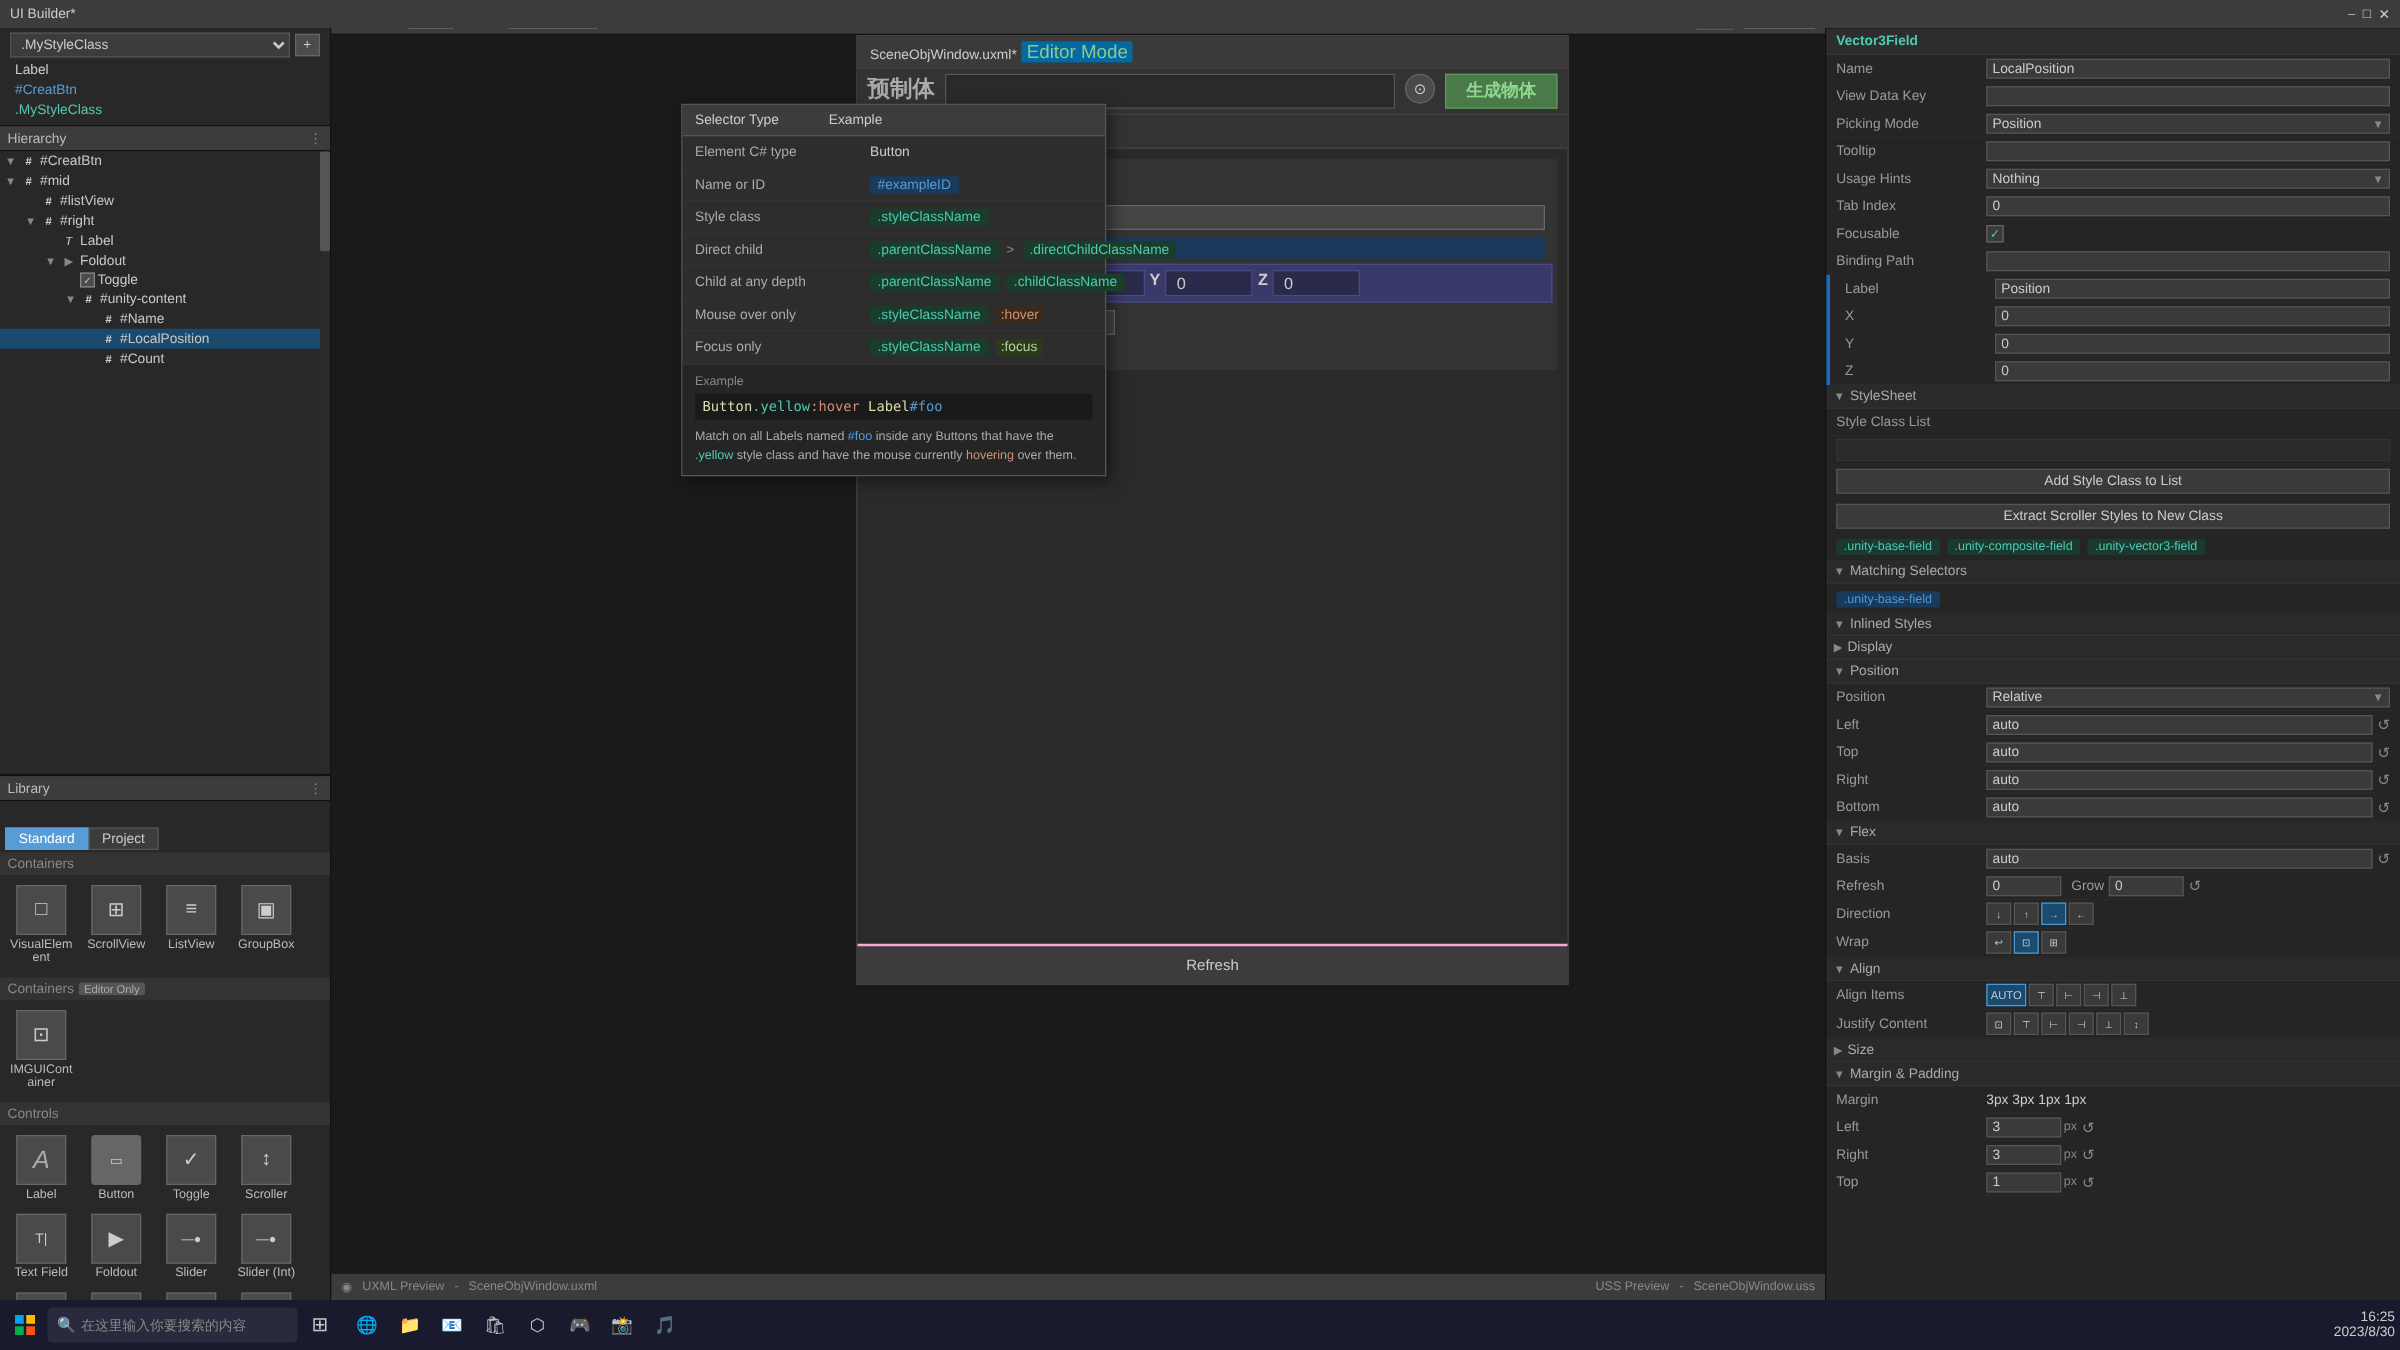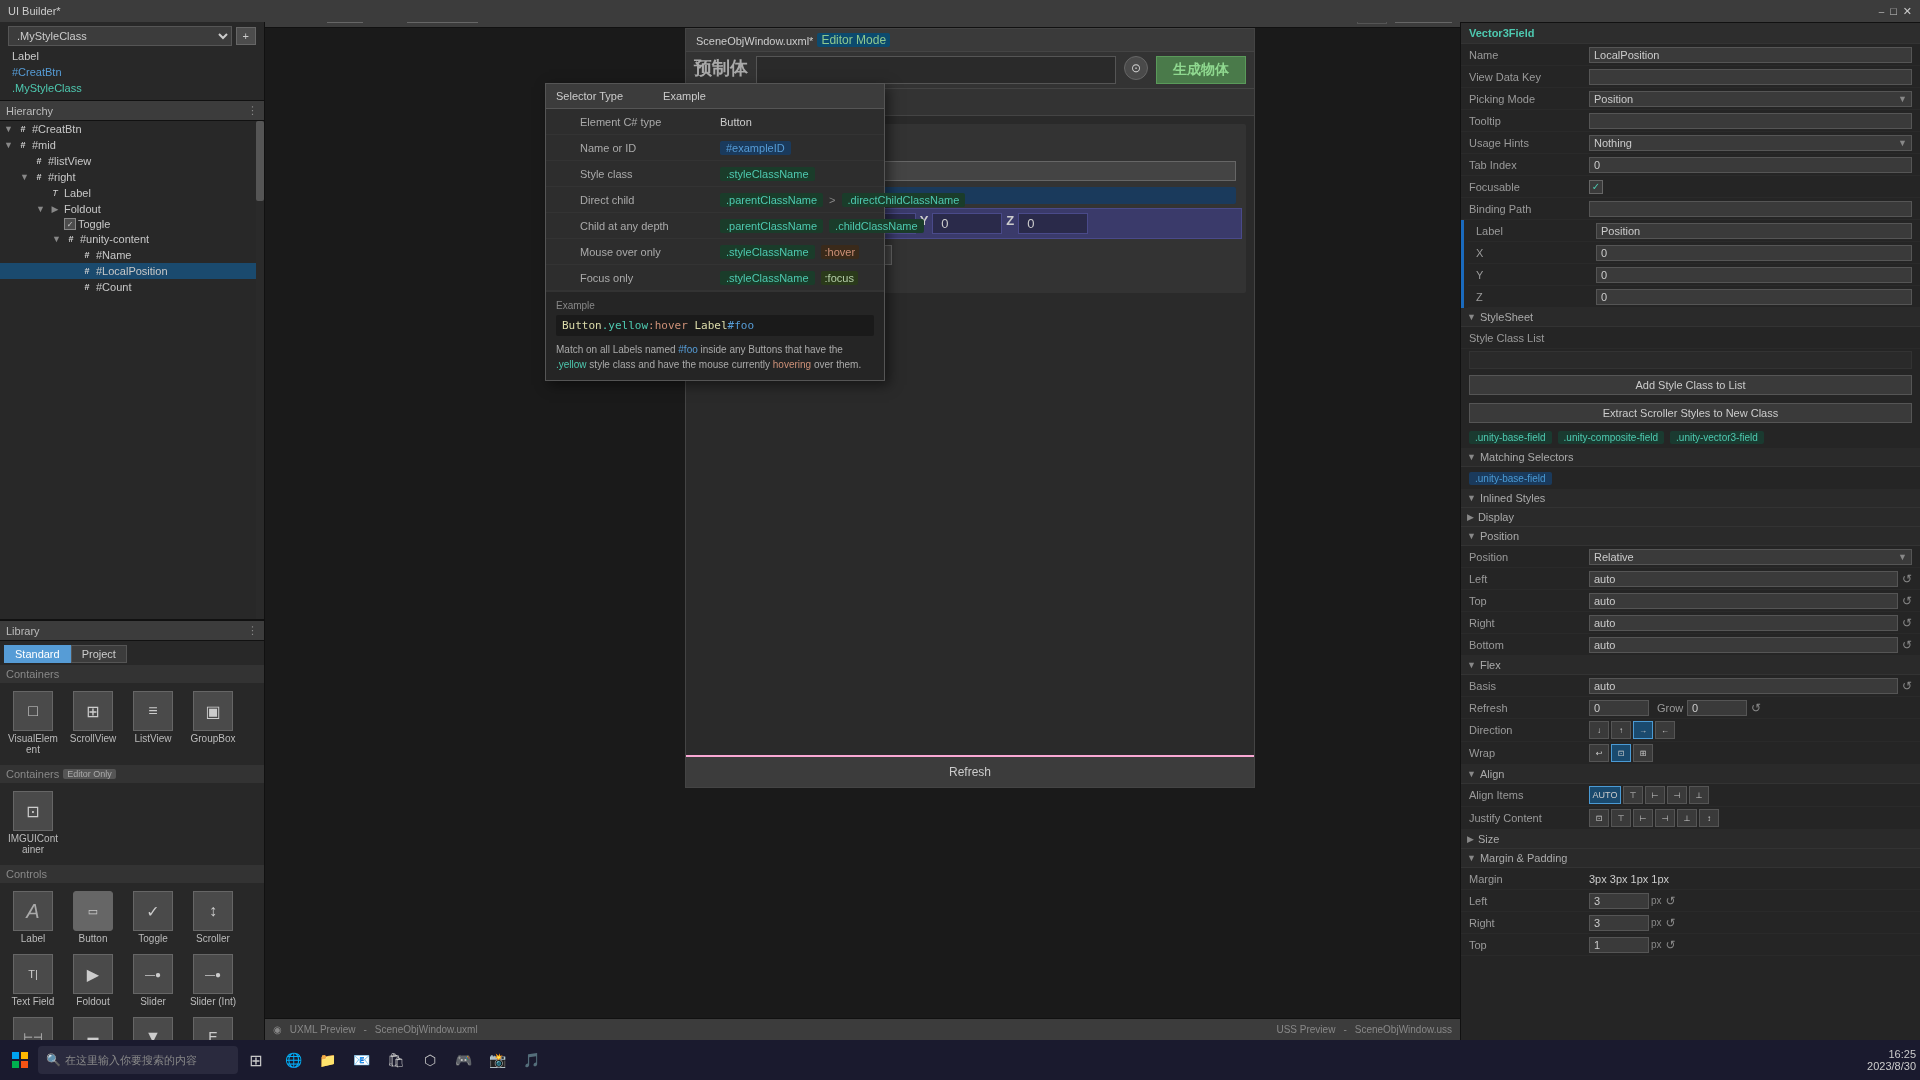--- a/index.html
+++ b/index.html
@@ -128,20 +128,21 @@
       gap: 0;
       padding: 4px 4px 0;
     }
     .lib-tab {
       padding: 2px 10px;
       font-size: 11px;
       cursor: pointer;
       background: #3c3c3c;
       border: 1px solid #555;
       color: #ccc;
+      margin-top: 17px;
     }
     .lib-tab.active { background: #569cd6; color: #fff; border-color: #569cd6; }
     .lib-category {
       padding: 3px 6px;
       font-size: 11px;
       color: #888;
       background: #333;
       margin-top: 2px;
       display: flex;
       align-items: center;
@@ -252,21 +253,20 @@
       padding: 4px 10px;
       border-bottom: 1px solid #333;
       gap: 10px;
       min-height: 26px;
     }
     .selector-label {
       width: 130px;
       font-size: 11px;
       color: #aaa;
       flex-shrink: 0;
-      margin-left: 24px;
     }
     .selector-value { font-size: 11px; color: #ccc; display: flex; gap: 6px; align-items: center; }
     .tag-blue { background: #1a3a5c; color: #569cd6; padding: 1px 6px; border-radius: 2px; font-size: 11px; }
     .tag-green { background: #1a3c2a; color: #4ec9b0; padding: 1px 6px; border-radius: 2px; font-size: 11px; }
     .arrow-gray { color: #888; }
     .hover-tag { background: #3a2a1a; color: #ce9178; padding: 1px 4px; border-radius: 2px; }
     .focus-tag { background: #2a3a1a; color: #b5cea8; padding: 1px 4px; border-radius: 2px; }
     .selector-example {
       padding: 8px 10px;
       background: #252525;
@@ -307,25 +307,25 @@
       background: #3a3a3a;
       padding: 4px 10px;
       font-size: 11px;
       color: #ccc;
       border-bottom: 1px solid #444;
       display: flex;
       align-items: flex-end;
       gap: 4px;
     }
     .editor-mode-badge {
-      background: #0c4a6e;
+      background: #0369a1;
       color: #8fc88f;
       padding: 0 4px;
       border-radius: 2px;
-      font-size: 12px;
+      font-size: 15px;
     }
     .scene-toolbar {
       background: #333;
       padding: 4px 8px;
       display: flex;
       gap: 8px;
       border-bottom: 1px solid #444;
     }
     .prefab-label { color: #888; font-size: 13px; }
     .type-field {

